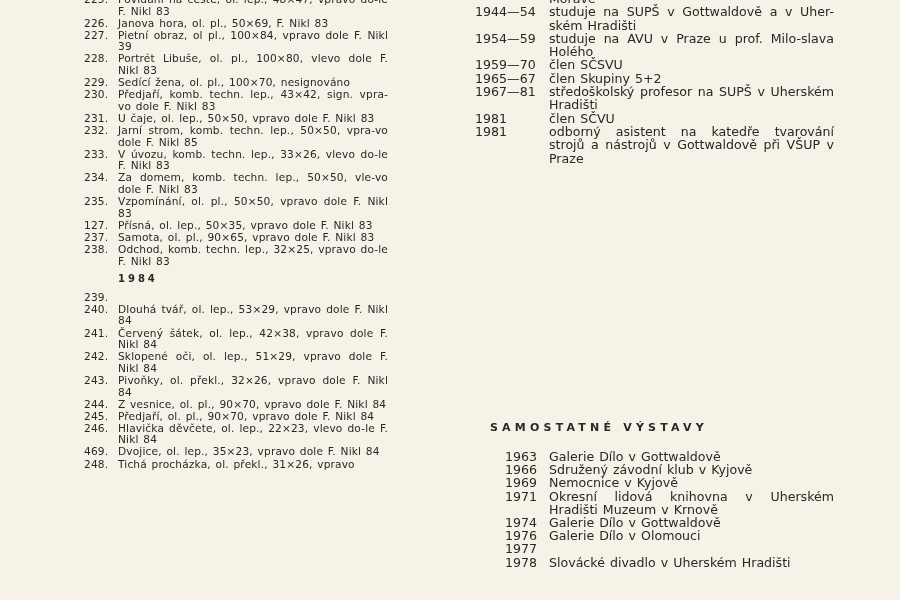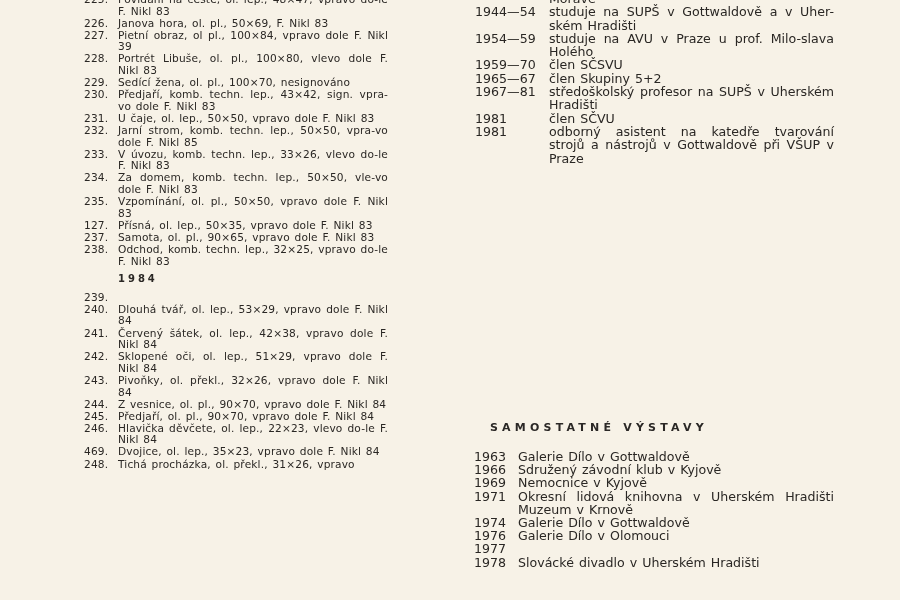--- a/index.html
+++ b/index.html
@@ -96,20 +96,21 @@
       left: 474px;
       top: 450px;
       width: 360px;
       font-size: 12.6px;
       line-height: 13.2px;
     }
     .ex-row { display: flex; }
     .ex-year {
       flex: 0 0 44px;
       width: 44px;
+      margin-left: 31px;
     }
     .ex-text {
       flex: 1;
       text-align: justify;
       text-align-last: left;
       word-spacing: 1px;
     }
   </style>
 </head>
 <body>

